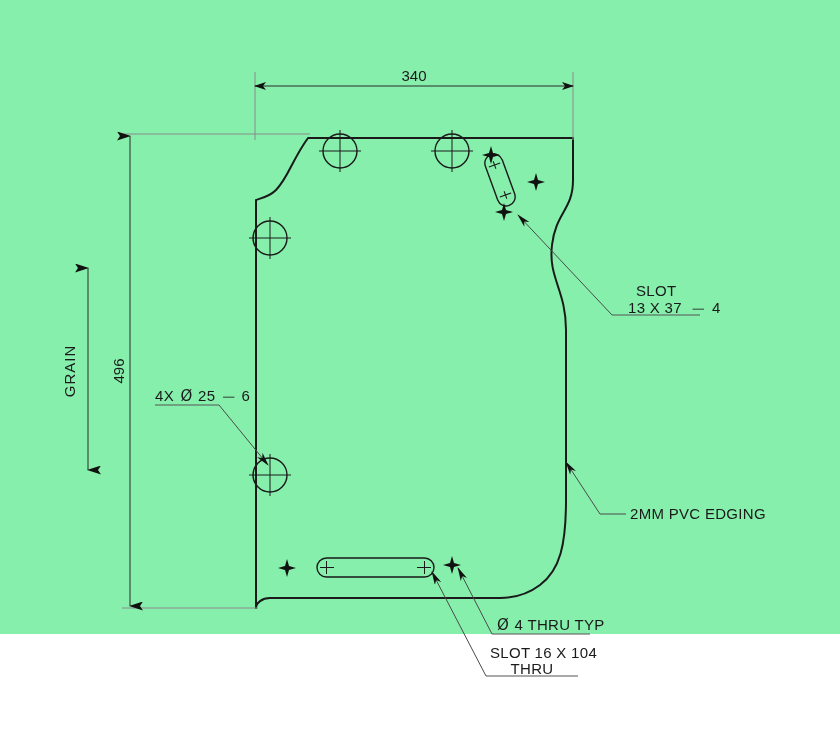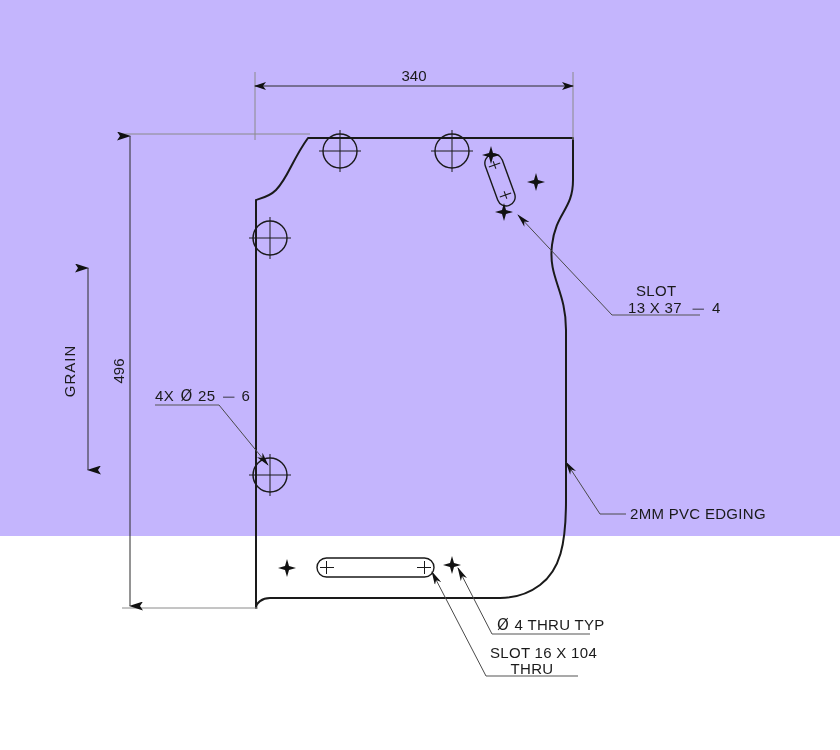--- a/index.html
+++ b/index.html
@@ -9,22 +9,22 @@
   }
   body {
     width: 840px;
     height: 750px;
     overflow: hidden;
     font-family: "Liberation Sans", sans-serif;
   }
   #drawing-canvas {
     position: relative;
     width: 840px;
-    height: 536px;
-    background: #c4b5fd;
+    height: 634px;
+    background: #86efac;
   }
   svg#cad {
     display: block;
     width: 840px;
     height: 750px;
   }
   .part-outline {
     fill: none;
     stroke: #1a1a1a;
     stroke-width: 2;

